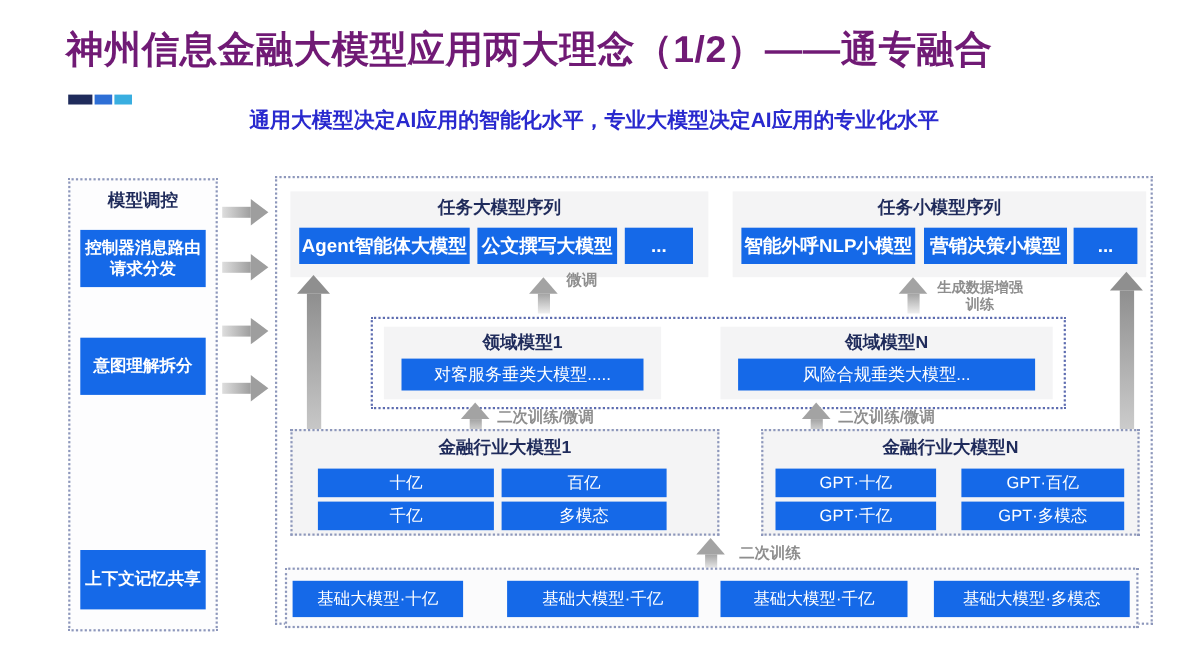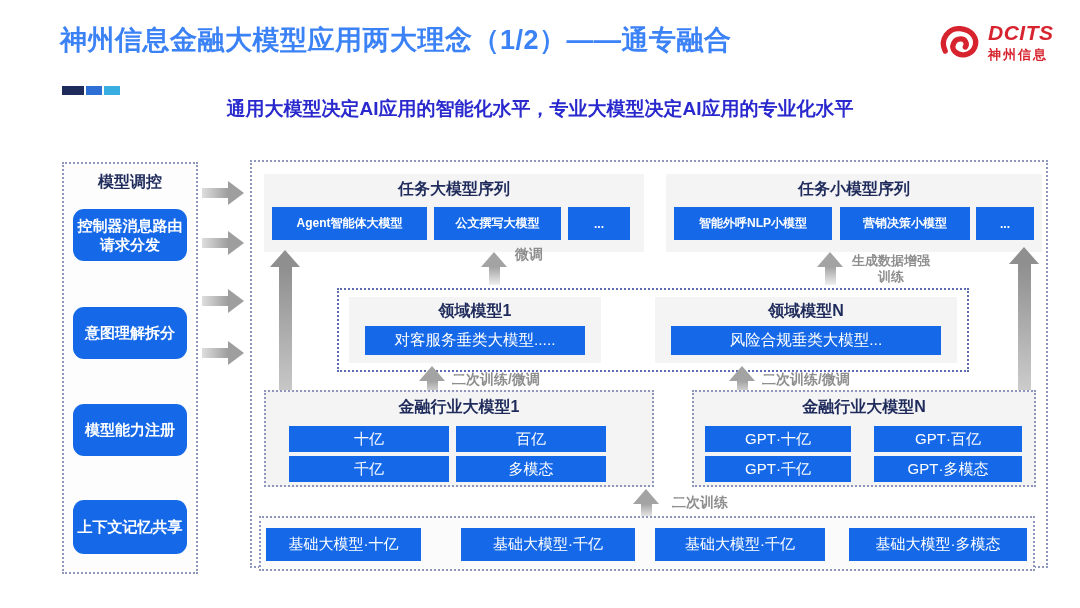--- a/index.html
+++ b/index.html
@@ -1,41 +1,41 @@
 <!DOCTYPE html>
 <html><head>
 <meta charset="utf-8">
 <style>
   html,body{margin:0;padding:0;background:#fff;}
   body{font-family:"Liberation Sans","DejaVu Sans",sans-serif;}
   .page{position:relative;width:1080px;height:608px;background:#fff;overflow:hidden;}
 
-  .title{position:absolute;left:60px;top:22px;font-size:27px;font-weight:bold;color:#3b82f6;letter-spacing:.5px;}
+  .title{position:absolute;left:60px;top:22px;font-size:34px;font-weight:bold;color:#701a75;letter-spacing:.5px;}
   .logo{position:absolute;left:936px;top:20px;display:flex;align-items:center;gap:6px;}
   .logo-en{color:#D7232E;font-size:21px;font-weight:900;font-style:italic;letter-spacing:.5px;line-height:1;}
   .logo-cn{color:#D7232E;font-size:13px;font-weight:bold;letter-spacing:2px;margin-top:3px;}
   .accent-bar{position:absolute;left:62px;top:86px;display:flex;gap:2px;}
   .accent-bar span{display:block;height:9px;}
   .a1{width:22px;background:#1F2B5B;} .a2{width:16px;background:#2E6FD6;} .a3{width:16px;background:#39AEE0;}
   .subtitle{position:absolute;left:0;top:96px;width:1080px;text-align:center;font-size:19px;font-weight:bold;color:#2929CE;}
 
   .dotted{border:2px dotted #8d97bb;box-sizing:border-box;}
   .sidebar{position:absolute;left:62px;top:162px;width:136px;height:412px;background:#fdfdfe;}
   .sb-title{position:absolute;left:0;right:0;top:8px;text-align:center;font-size:16px;font-weight:bold;color:#1F2B5B;}
   .sb-item{position:absolute;left:9px;right:9px;background:#1569E8;color:#fff;font-weight:bold;font-size:15px;
-           display:flex;align-items:center;justify-content:center;text-align:center;line-height:1.3;border-radius:11px;}
+           display:flex;align-items:center;justify-content:center;text-align:center;line-height:1.3;}
 
   .r-arrow{position:absolute;width:42px;height:24px;}
   .ra-shaft{position:absolute;left:0;top:7px;width:26px;height:10px;background:linear-gradient(to right,#dedede,#9e9e9e);}
   .ra-head{position:absolute;left:26px;top:0;width:0;height:0;border-top:12px solid transparent;border-bottom:12px solid transparent;border-left:16px solid #9e9e9e;}
 
   .main{position:absolute;left:250px;top:160px;width:798px;height:408px;}
   .gray-sec{position:absolute;background:#f4f4f5;}
   .sec-title{position:absolute;left:0;right:0;top:5px;text-align:center;font-size:16px;font-weight:bold;color:#1F2B5B;}
-  .chip{position:absolute;top:33px;height:33px;background:#1569E8;color:#fff;font-weight:bold;font-size:12px;
+  .chip{position:absolute;top:33px;height:33px;background:#1569E8;color:#fff;font-weight:bold;font-size:17px;
         display:flex;align-items:center;justify-content:center;}
   .blue-box{position:absolute;background:#1569E8;color:#fff;font-weight:normal;font-size:15px;
         display:flex;align-items:center;justify-content:center;text-align:center;}
 
   .up-arrow{position:absolute;}
   .ua-head{margin:0 auto;width:0;height:0;border-left:13px solid transparent;border-right:13px solid transparent;border-bottom:15px solid #a3a3a3;}
   .ua-shaft{margin:0 auto;width:11px;background:linear-gradient(to bottom,#a3a3a3,#efefef);}
   .tall .ua-head{border-left-width:15px;border-right-width:15px;border-bottom:17px solid #8f8f8f;}
   .tall .ua-shaft{width:13px;background:linear-gradient(to bottom,#8f8f8f,#f3f3f3);}
   .arrow-label{position:absolute;color:#8e8e8e;font-weight:bold;font-size:14px;line-height:1.25;}
@@ -47,43 +47,33 @@
   .ind-sec{position:absolute;top:228px;height:97px;background:#f4f4f5;}
   .base-wrap{position:absolute;left:7px;top:354px;width:776px;height:55px;background:#fbfbfc;}
 </style>
 </head>
 <body>
 
 <div class="page">
 
   <div class="title">神州信息金融大模型应用两大理念（1/2）——通专融合</div>
 
-  <div class="logo">
-    <svg width="46" height="46" viewBox="0 0 40 40">
-      <path d="M8 27 C3 17 11 6.5 21 7.5 C31 8.5 37 16 33.5 24 C30.5 30.5 21.5 32.5 16.5 27.5 C12.5 23.5 15.5 16.5 21.5 16.5 C25.5 16.5 27.5 20.5 25.5 23.5" stroke="#D7232E" stroke-width="4.6" fill="none" stroke-linecap="round"></path>
-    </svg>
-    <div>
-      <div class="logo-en">DCITS</div>
-      <div class="logo-cn">神州信息</div>
-    </div>
-  </div>
 
   <div class="accent-bar">
       <span class="a1"></span>
       <span class="a2"></span>
       <span class="a3"></span>
     </div>
 
   <div class="subtitle">通用大模型决定AI应用的智能化水平，专业大模型决定AI应用的专业化水平</div>
 
   <div class="sidebar dotted">
     <div class="sb-title">模型调控</div>
     <div class="sb-item" style="top:45px;height:52px;">控制器消息路由请求分发</div>
     <div class="sb-item" style="top:143px;height:52px;">意图理解拆分</div>
-    <div class="sb-item" style="top:240px;height:52px;">模型能力注册</div>
     <div class="sb-item" style="top:336px;height:54px;">上下文记忆共享</div>
   </div>
 
   <div class="r-arrow" style="left:202px;top:181px;">
       <span class="ra-shaft"></span>
       <span class="ra-head"></span>
     </div>
   <div class="r-arrow" style="left:202px;top:231px;">
       <span class="ra-shaft"></span>
       <span class="ra-head"></span>

